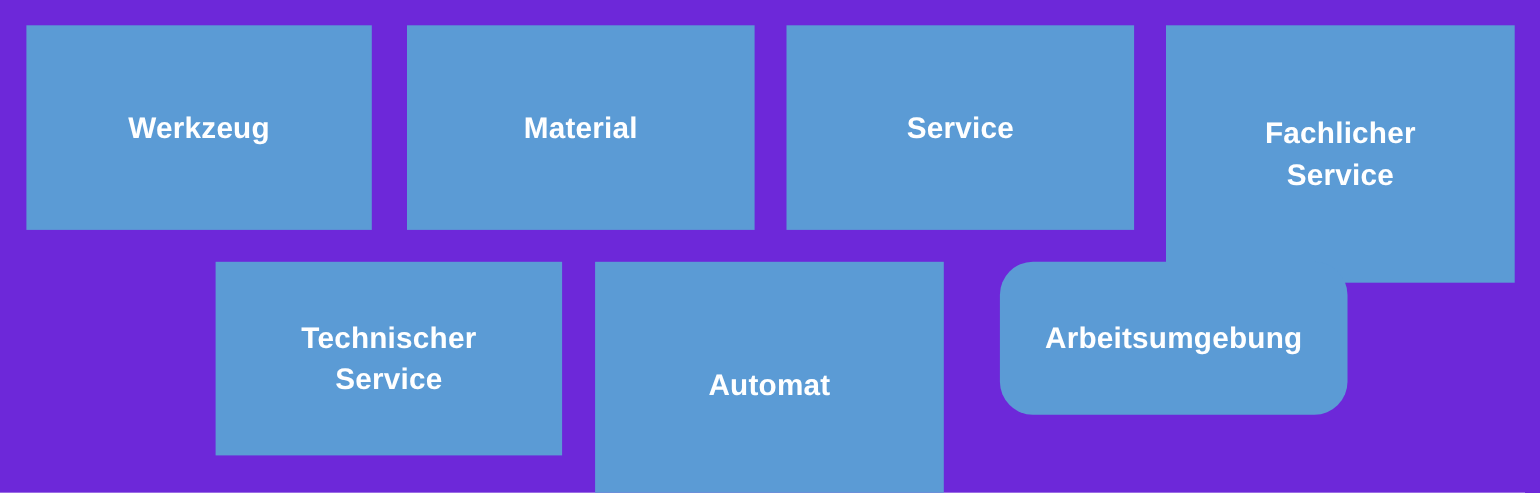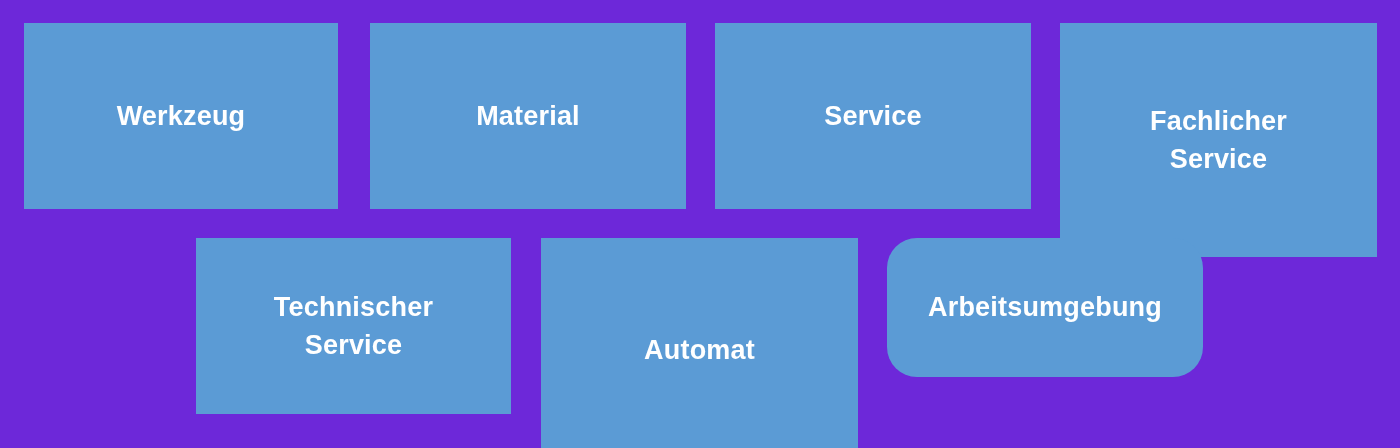--- a/index.html
+++ b/index.html
@@ -40,21 +40,21 @@
 
   
   #node-werkzeug          { left: 24px;   top: 23px;  width: 314px; height: 186px; }
   #node-material          { left: 370px;  top: 23px;  width: 316px; height: 186px; }
   #node-fachwert          { left: 715px;  top: 23px;  width: 316px; height: 186px; }
   #node-fachlicher-service{ left: 1060px; top: 23px;  width: 317px; height: 234px; }
 
   
   #node-technischer-service { left: 196px; top: 238px; width: 315px; height: 176px; }
   #node-automat             { left: 541px; top: 238px; width: 317px; height: 225px; }
-  #node-arbeitsumgebung     { left: 887px; top: 238px; width: 316px; height: 139px; border-radius: 30px; }
+  #node-arbeitsumgebung     { left: 909px; top: 238px; width: 316px; height: 139px; border-radius: 30px; }
 </style>
 </head>
 <body>
 
 <div id="diagram">
 
   <div class="node" id="node-werkzeug">
     <span class="node-label">Werkzeug</span>
   </div>
 

